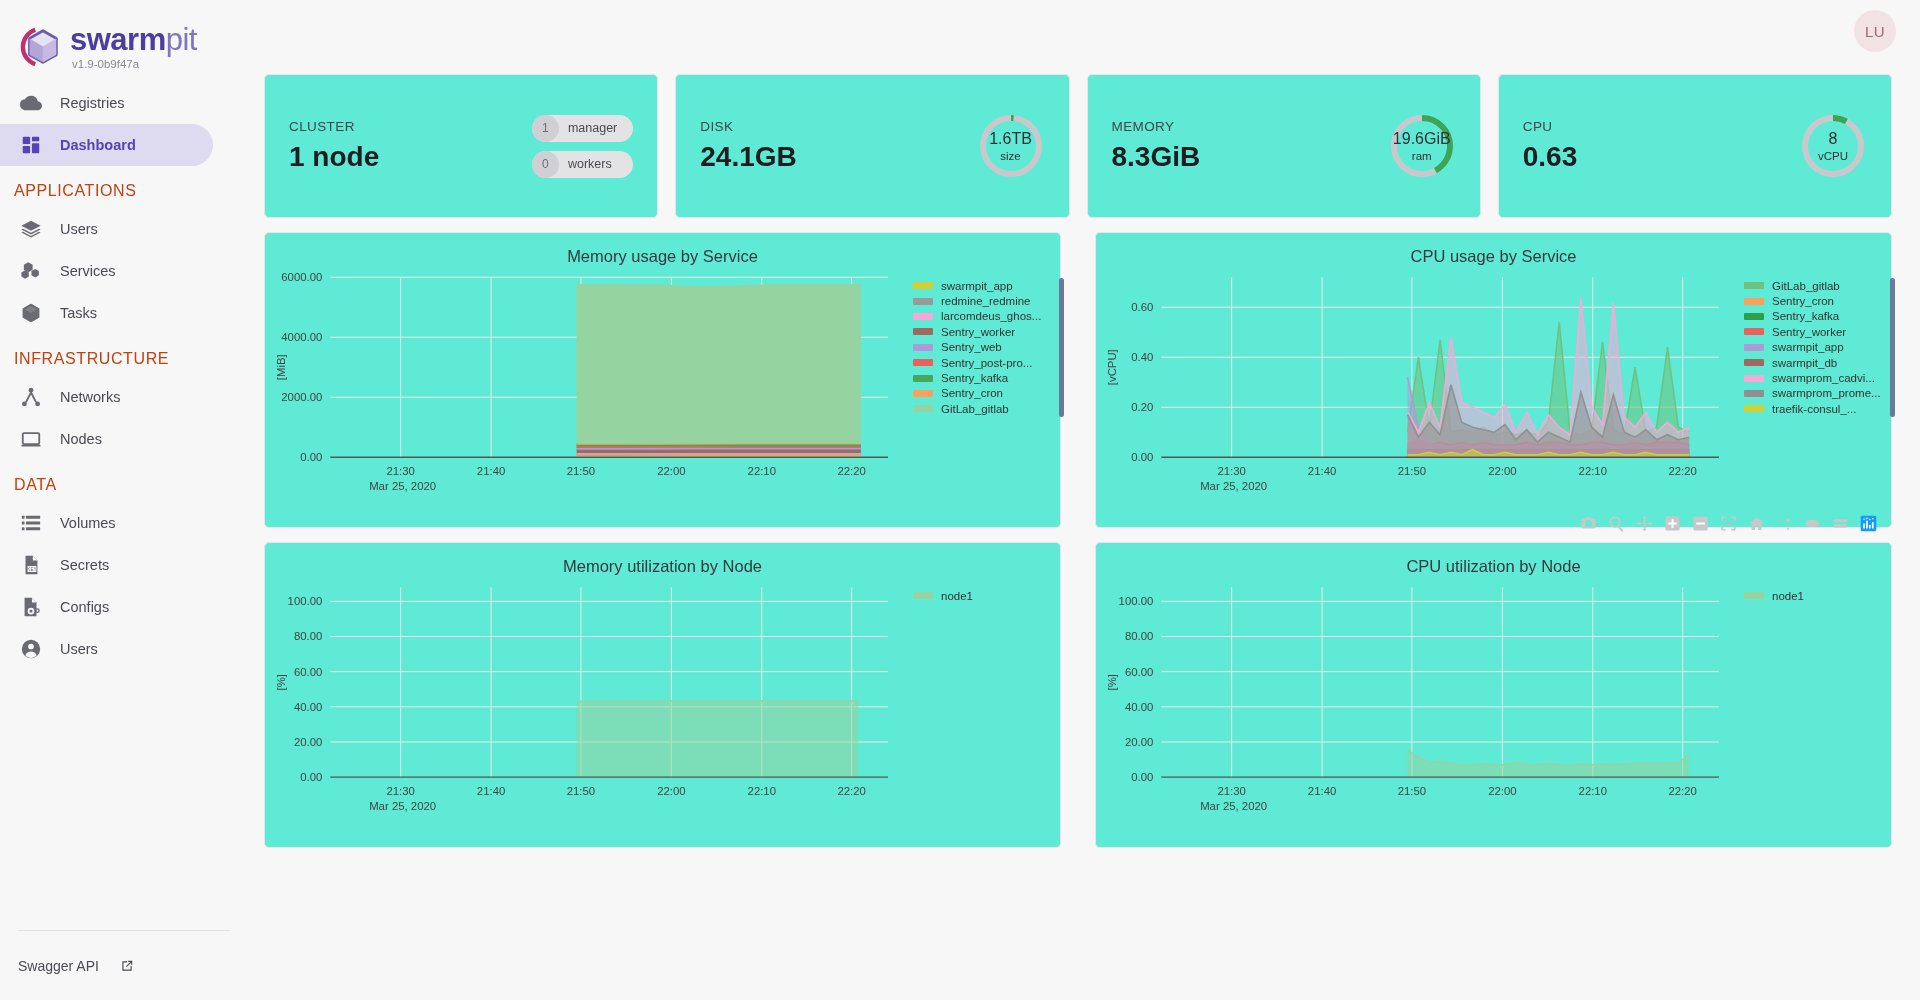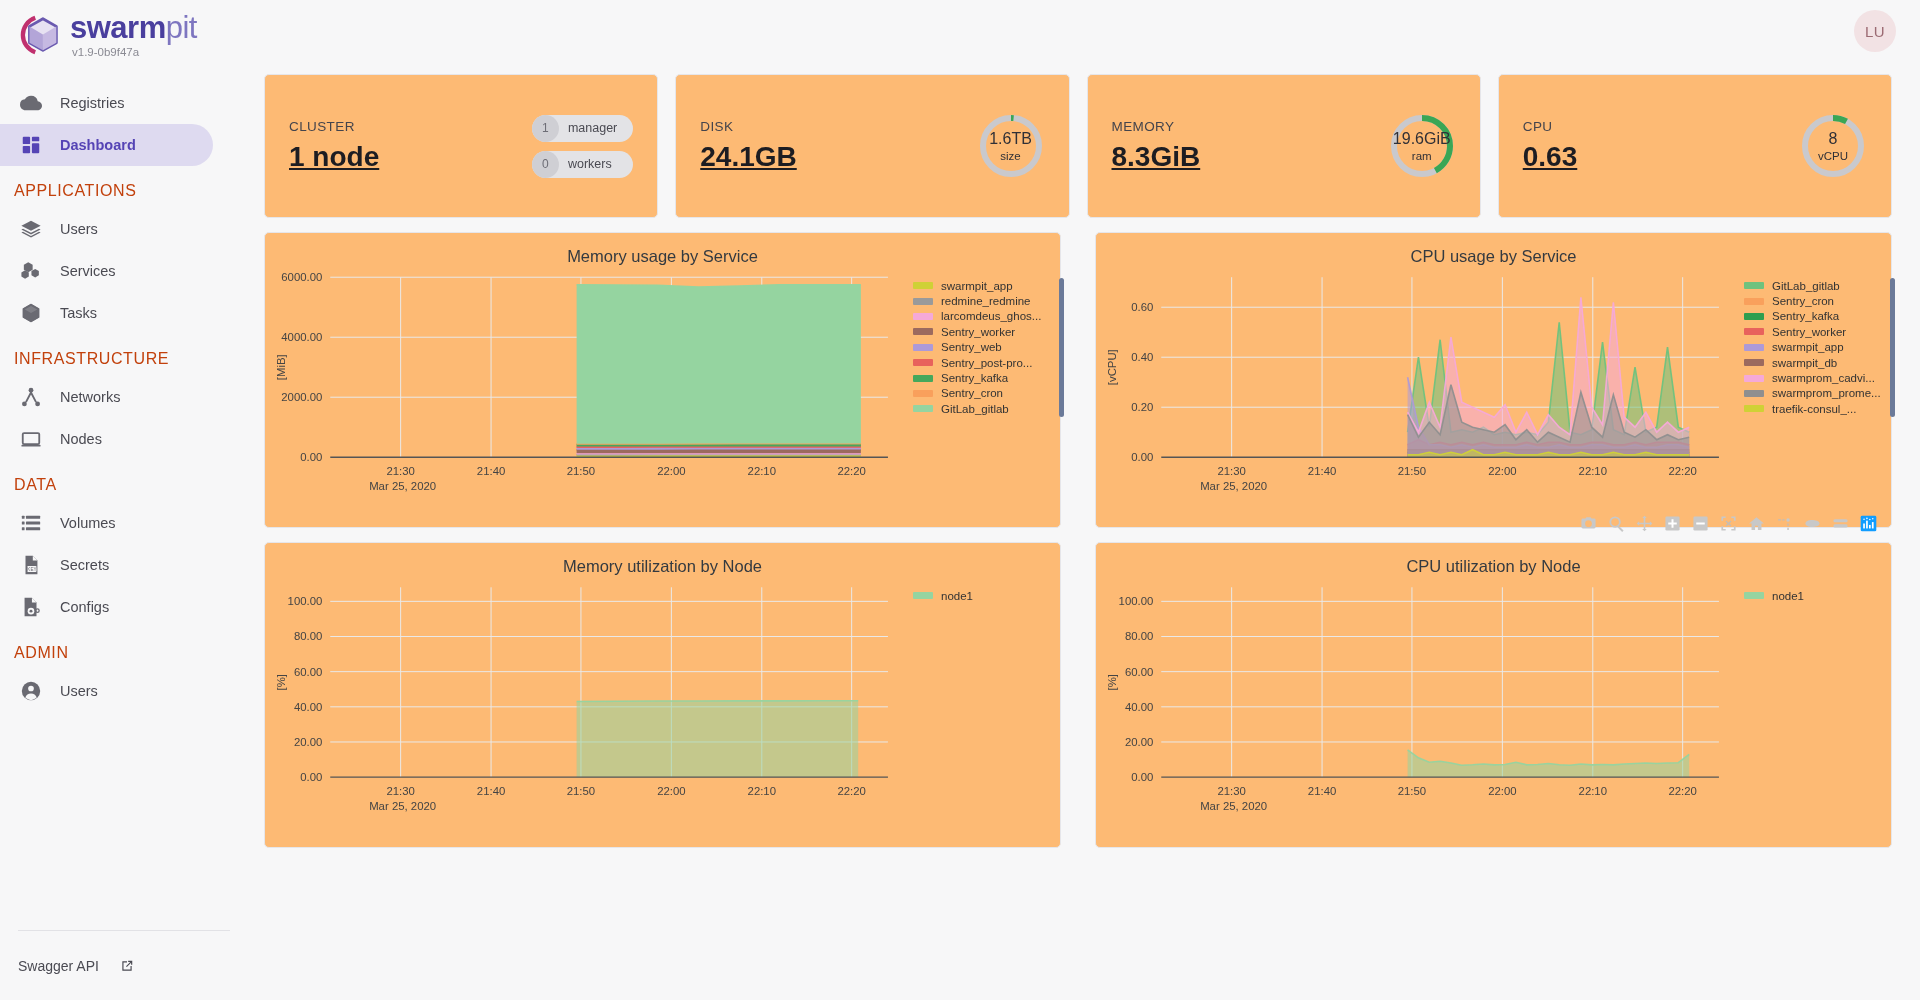--- a/index.html
+++ b/index.html
@@ -10,21 +10,21 @@
     overflow: hidden;
     color: #3c3c3c;
   }
   #app { display: flex; width: 1920px; height: 1000px; position: relative; }
 
   
   .sidebar {
     width: 248px; height: 1000px; background: #f7f7f8;
     display: flex; flex-direction: column; flex: 0 0 248px; position: relative;
   }
-  .brand { height: 70px; display: flex; align-items: center; padding-left: 18px; }
+  .brand { height: 70px; display: flex; align-items: flex-end; padding-left: 18px; }
   .brand-logo { width: 46px; height: 46px; flex: 0 0 46px; }
   .brand-text { margin-left: 6px; display: flex; flex-direction: column; justify-content: center; }
   .brand-word { font-size: 31px; font-weight: bold; letter-spacing: -0.5px; line-height: 1; }
   .brand-word .sw { color: #4a3f9e; }
   .brand-word .pit { color: #7e76c0; font-weight: normal; }
   .brand-ver { font-size: 11.5px; color: #8a8a93; margin-top: 3px; margin-left: 2px; }
 
   .nav { margin-top: 12px; flex: 1 1 auto; }
   .nav-item {
     height: 42px; display: flex; align-items: center;
@@ -53,29 +53,29 @@
   .avatar {
     width: 42px; height: 42px; border-radius: 50%; background: #f2e2e4;
     color: #9b6a72; font-size: 15px; display: flex; align-items: center; justify-content: center;
     cursor: pointer; letter-spacing: 0.5px;
   }
   .content { padding: 12px 28px 0 16px; }
 
   
   .stat-row { display: flex; gap: 17px; }
   .card {
-    background: #fdba74; border: 1px solid #e6e6ea; border-radius: 5px;
+    background: #5eead4; border: 1px solid #e6e6ea; border-radius: 5px;
   }
   .stat-card {
     flex: 1 1 0; height: 144px; padding: 22px 24px;
     display: flex; align-items: center; justify-content: space-between;
   }
   .stat-left { display: flex; flex-direction: column; justify-content: center; }
   .stat-title { font-size: 13.5px; color: #44444c; letter-spacing: 0.4px; }
-  .stat-value { font-size: 28px; font-weight: bold; color: #1d1d22; margin-top: 7px; text-decoration: underline; }
+  .stat-value { font-size: 28px; font-weight: bold; color: #1d1d22; margin-top: 7px; }
   .pills { display: flex; flex-direction: column; gap: 9px; }
   .pill {
     background: #e3e3e6; border-radius: 14px; height: 27px; display: flex;
     align-items: center; padding-right: 16px; min-width: 90px;
   }
   .pill-num {
     width: 27px; height: 27px; border-radius: 50%; background: #cfcfd4;
     display: flex; align-items: center; justify-content: center;
     font-size: 12px; color: #6d6d76;
   }
@@ -241,21 +241,20 @@
               <path d="M5 2h8l5 5v15H5z"></path>
               <path d="M13 2v5h5" fill="#f7f7f8"></path>
               <circle cx="12" cy="16.5" r="3.6" fill="#f7f7f8"></circle>
               <circle cx="12" cy="16.5" r="1.6" fill="#6a6a72"></circle>
               <circle cx="19" cy="16" r="1.9" fill="none" stroke="#6a6a72" stroke-width="1.4"></circle>
             </svg>
         </span>
         <span class="lbl">Configs</span>
       </div>
 
-      <div class="nav-group">ADMIN</div>
       <div class="nav-item">
         <span class="ic">
           <svg width="22" height="22" viewBox="0 0 24 24">
               <circle cx="12" cy="12" r="10"></circle>
               <circle cx="12" cy="9.3" r="3.1" fill="#f7f7f8"></circle>
               <path d="M5.8 19.2a6.6 6.6 0 0 1 12.4 0A9.9 9.9 0 0 1 12 22a9.9 9.9 0 0 1-6.2-2.8z" fill="#f7f7f8"></path>
             </svg>
         </span>
         <span class="lbl">Users</span>
       </div>

